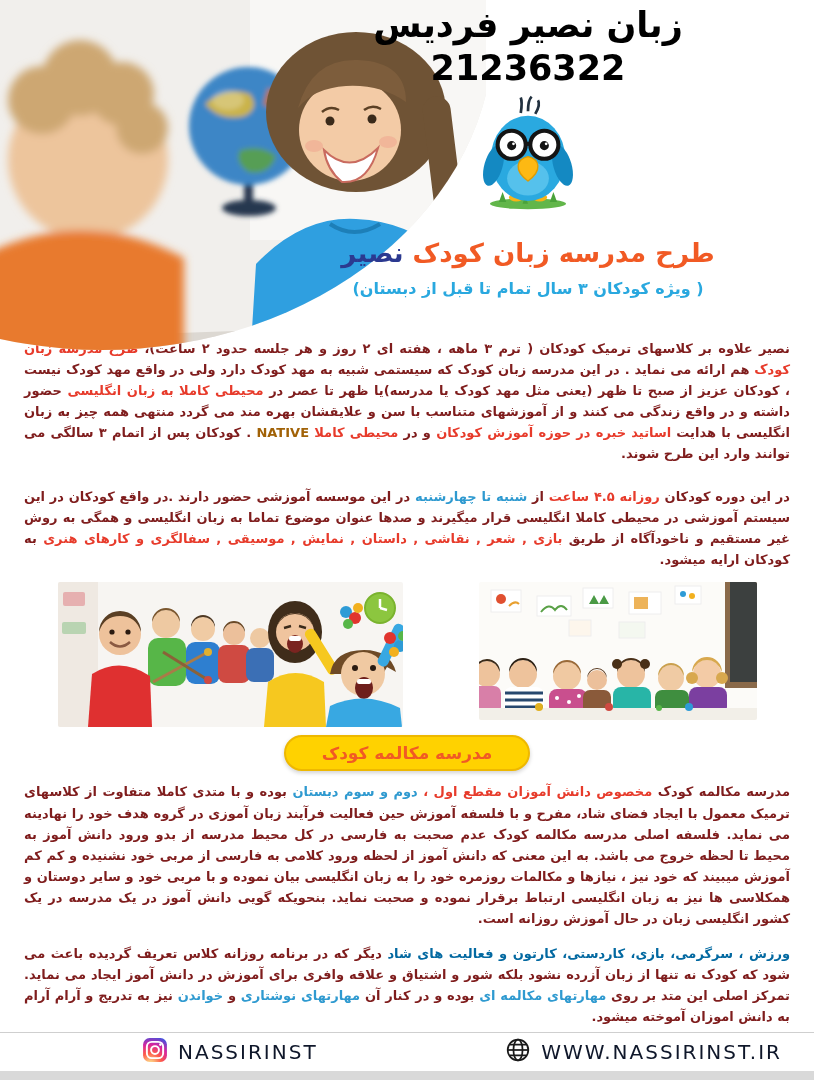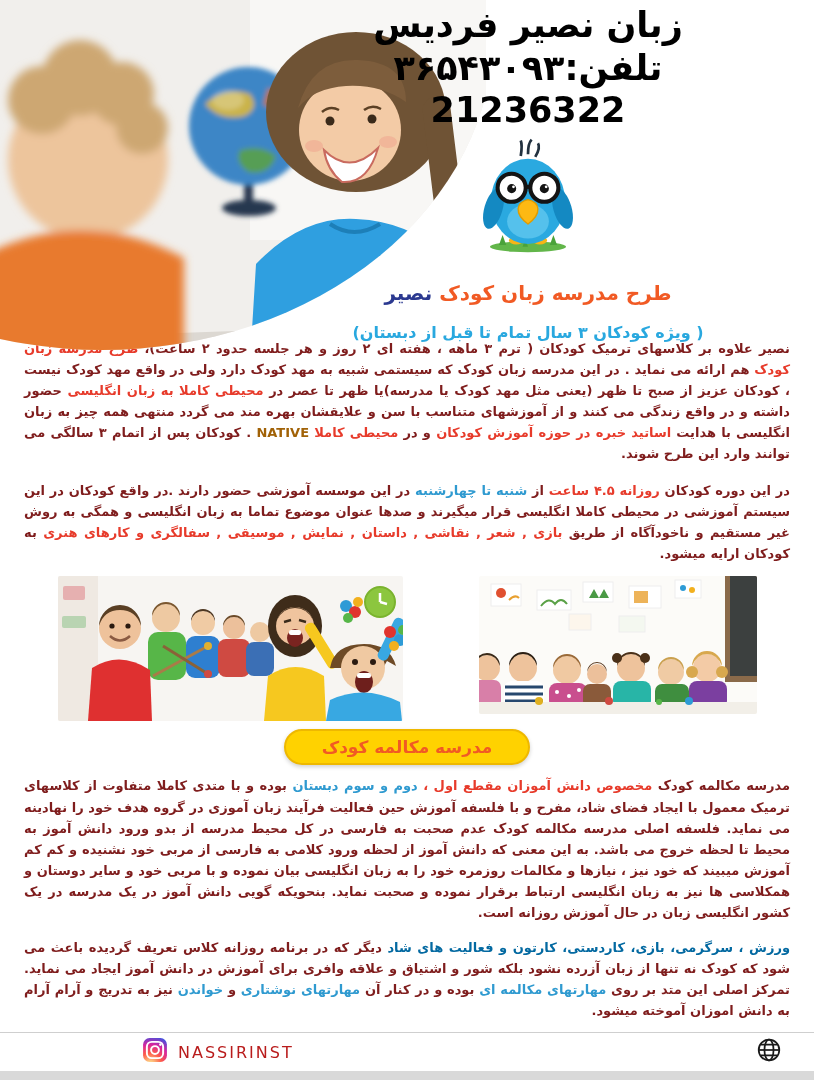--- a/index.html
+++ b/index.html
@@ -13,26 +13,26 @@
     position:absolute;top:0;left:0;width:486px;height:362px;
     clip-path:ellipse(392px 320px at 102px 30px);
   }
   .hero svg{display:block;width:100%;height:100%;}
   .masthead{
     position:absolute;top:4px;right:0;width:452px;text-align:center;direction:rtl;
   }
   .masthead-line{font-weight:bold;font-size:35px;line-height:1.22;color:#000;}
   .owl-wrap{margin:4px auto 2px;width:112px;height:118px;}
   .owl-wrap svg{display:block;width:100%;height:100%;}
-  .program-heading{font-size:20px;font-weight:bold;line-height:1.15;direction:rtl;margin-top:28px;}
-  .program-subtitle{font-size:16px;font-weight:bold;color:#29a8df;margin-top:18px;direction:rtl;}
+  .program-heading{font-size:26px;font-weight:bold;line-height:1.15;direction:rtl;margin-top:28px;}
+  .program-subtitle{font-size:16px;font-weight:bold;color:#29a8df;margin-top:10px;direction:rtl;}
   
   .content{padding:4px 24px 0;direction:rtl;}
   .para{font-size:13px;font-weight:bold;line-height:1.62;text-align:justify;margin:0;}
-  .para + .para{margin-top:16px;}
+  .para + .para{margin-top:22px;}
   .c-default{color:#7f1d1d}
   .c-red{color:#e73b2b}
   .c-blue{color:#2f9ad0}
   .c-green{color:#a16207}
   .c-orange{color:#0369a1}
   .c-heading{color:#f15a24}
   .c-navy{color:#2b3990}
   
   .photos{display:flex;justify-content:center;align-items:flex-start;gap:76px;margin:12px 0 8px;direction:ltr;}
   .photo{border-radius:2px;overflow:hidden;}
@@ -53,21 +53,21 @@
       background:linear-gradient(90deg,#ec1e79 0%,#e0257a 30%,#d92027 100%);
       -webkit-background-clip:text;background-clip:text;color:transparent;
     }
   }
   
   .footer{
     position:absolute;left:0;bottom:9px;width:814px;height:39px;background:#ffffff;
     border-top:1px solid #cfcfcf;display:flex;align-items:center;justify-content:space-between;
     padding:0 32px 0 142px;box-sizing:border-box;
   }
-  .footer-item{display:flex;align-items:center;gap:10px;font-size:16px;letter-spacing:2px;color:#b91c1c;cursor:pointer;}
+  .footer-item{display:flex;align-items:center;gap:10px;font-size:20px;letter-spacing:2px;color:#0f172a;cursor:pointer;}
   .bottom-strip{position:absolute;left:0;bottom:0;width:814px;height:9px;background:#d9d9d9;}
 </style>
 </head>
 <body>
 
 <div class="page">
 
   <div class="header-zone">
 
     <div class="hero">
@@ -120,21 +120,20 @@
           <line x1="392" y1="262" x2="392" y2="330" stroke="#1d7fb8" stroke-width="2"></line>
           <circle cx="392" cy="272" r="3" fill="#1d7fb8"></circle>
           <circle cx="392" cy="292" r="3" fill="#1d7fb8"></circle>
           <rect x="432" y="236" width="10" height="54" rx="5" fill="#77cf6e" transform="rotate(20 437 260)"></rect>
         </g>
       </svg>
     </div>
 
     <div class="masthead">
       <div class="masthead-line">زبان نصیر فردیس</div>
-      <div class="masthead-line">تلفن:۳۶۵۴۳۰۹۳</div>
       <div class="masthead-line">21236322</div>
 
       <div class="owl-wrap">
         <svg viewBox="0 0 120 130">
           <ellipse cx="60" cy="122" rx="42" ry="6" fill="#62b64a"></ellipse>
           <path d="M28,120 l4,-11 l4,11 z" fill="#4aa23a"></path>
           <path d="M84,120 l4,-11 l4,11 z" fill="#4aa23a"></path>
           <path d="M54,122 l3,-9 l3,9 z" fill="#4aa23a"></path>
           <ellipse cx="47" cy="115" rx="8" ry="4.5" fill="#f7b516"></ellipse>
           <ellipse cx="73" cy="115" rx="8" ry="4.5" fill="#f7b516"></ellipse>
@@ -328,17 +327,18 @@
     </div>
     <div class="footer-item">
       <span>
         <svg viewBox="0 0 24 24" width="26" height="26" fill="none" stroke="#1a1a1a" stroke-width="1.6">
           <circle cx="12" cy="12" r="9.5"></circle>
           <ellipse cx="12" cy="12" rx="4.2" ry="9.5"></ellipse>
           <line x1="2.5" y1="12" x2="21.5" y2="12"></line>
           <path d="M4.2 7 H19.8 M4.2 17 H19.8"></path>
         </svg>
       </span>
+      <span>WWW.NASSIRINST.IR</span>
     </div>
   </div>
   <div class="bottom-strip"></div>
 
 </div>
 
 </body></html>

